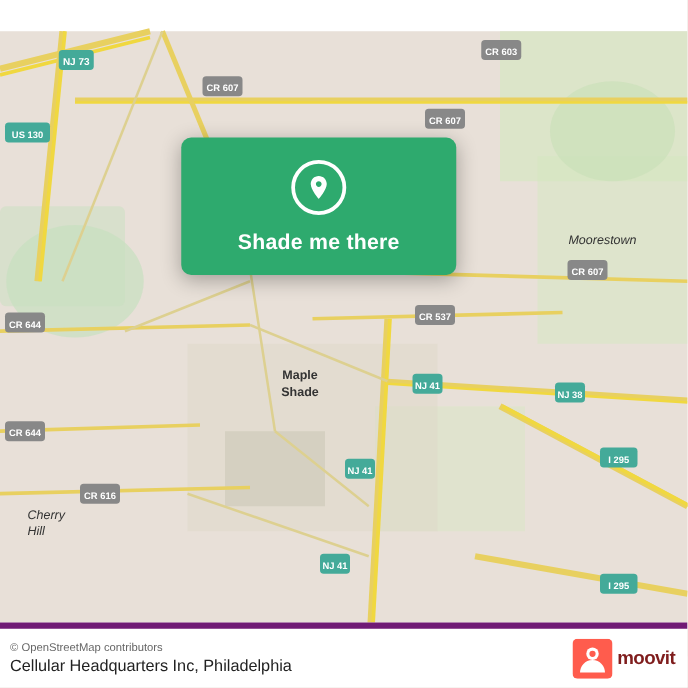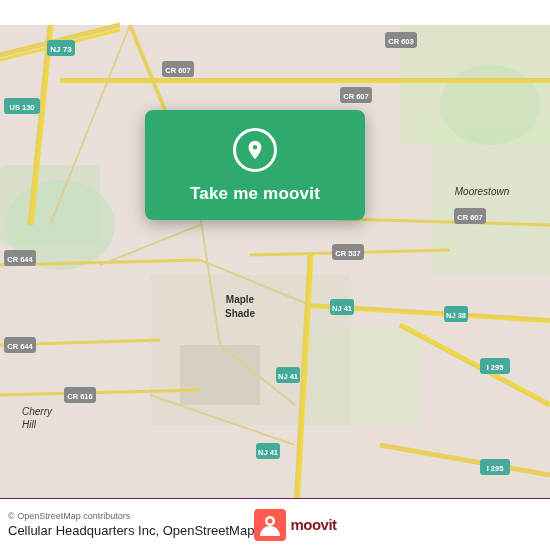--- a/index.html
+++ b/index.html
@@ -74,23 +74,23 @@
     
     #bottom-bar {
       position: absolute;
       bottom: 0;
       left: 0;
       width: 100%;
       height: 52px;
       background: white;
       display: flex;
       align-items: center;
-      justify-content: flex-start;
+      justify-content: space-between;
       padding: 0 10px 0 8px;
-      border-top: 1px solid #701a75;
+      border-top: 5px solid #701a75;
       z-index: 20;
     }
 
     #bottom-text {
       display: flex;
       flex-direction: column;
     }
 
     #attribution {
       font-size: 9px;
@@ -241,27 +241,27 @@
     <text x="495" y="446" text-anchor="middle" font-size="7.5" fill="white" font-weight="bold">I 295</text>
 
   </svg>
 
   <div id="popup-card">
     <div id="popup-pin">
       <svg viewBox="0 0 24 24" fill="white" xmlns="http://www.w3.org/2000/svg">
         <path d="M12 2C8.13 2 5 5.13 5 9c0 5.25 7 13 7 13s7-7.75 7-13c0-3.87-3.13-7-7-7zm0 9.5c-1.38 0-2.5-1.12-2.5-2.5s1.12-2.5 2.5-2.5 2.5 1.12 2.5 2.5-1.12 2.5-2.5 2.5z"></path>
       </svg>
     </div>
-    <button id="take-me-there-btn">Take me moovit</button>
+    <button id="take-me-there-btn">Shade me there</button>
   </div>
 
   <div id="bottom-bar">
     <div id="bottom-text">
       <span id="attribution">© OpenStreetMap contributors</span>
-      <span id="place-name">Cellular Headquarters Inc, OpenStreetMap</span>
+      <span id="place-name">Cellular Headquarters Inc, Philadelphia</span>
     </div>
     <div id="moovit-logo">
 
       <svg id="moovit-icon" viewBox="0 0 32 32" xmlns="http://www.w3.org/2000/svg">
         <rect width="32" height="32" fill="#ff5c4d" rx="4"></rect>
         <circle cx="16" cy="12" r="5" fill="white"></circle>
         <path d="M16 17 C10 17 6 22 6 27 L26 27 C26 22 22 17 16 17Z" fill="white"></path>
         <circle cx="16" cy="12" r="2.5" fill="#ff5c4d"></circle>
       </svg>
       <span id="moovit-text">moovit</span>

